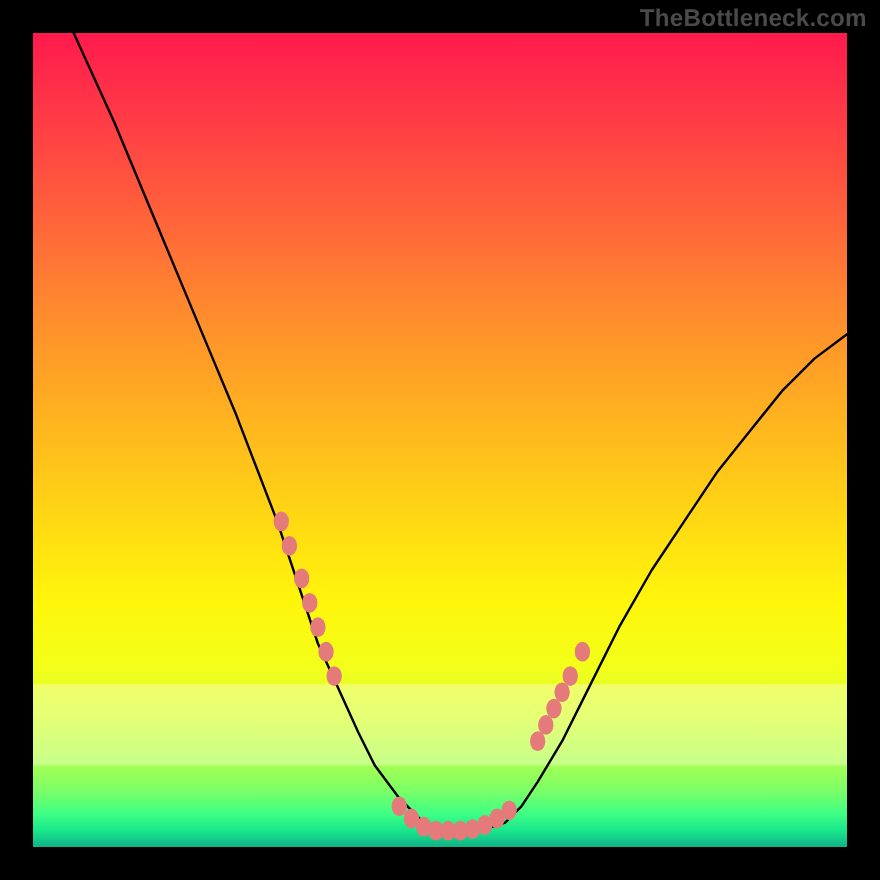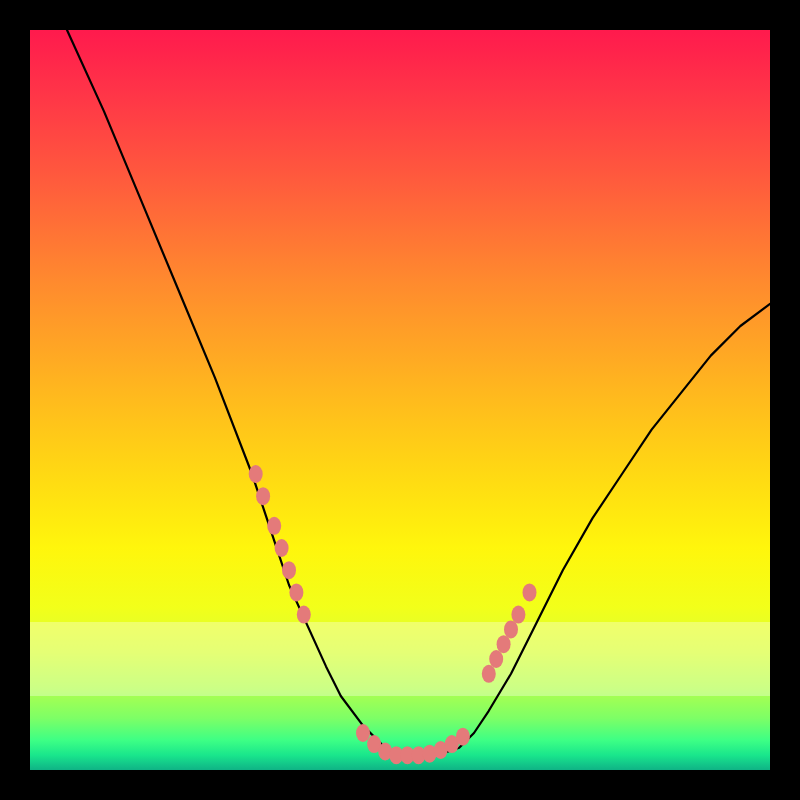--- a/index.html
+++ b/index.html
@@ -81,20 +81,21 @@
   .marker {
     fill: #e47a7a;
     stroke: none;
   }
 </style>
 </head>
 <body>
 
 <div class="frame">
 
+  <div class="watermark">TheBottleneck.com</div>
 
   <div class="plot">
     <div class="band" style="top: 592px; height: 74px;"></div>
     <svg class="curve" viewBox="0 0 740 740" preserveAspectRatio="none">
       <path id="curve-path" class="line-path" d="M0.0 -74.0 L37.0 0.0 L74.0 81.4 L111.0 170.2 L148.0 259.0 L185.0 347.8 L222.0 444.0 L244.2 510.6 L259.0 555.0 L296.0 636.4 L310.8 666.0 L333.0 695.6 L355.2 717.8 L370.0 725.2 L384.8 725.2 L407.0 725.2 L429.2 717.8 L444.0 703.0 L458.8 680.8 L481.0 643.8 L503.2 599.4 L532.8 540.2 L562.4 488.4 L592.0 444.0 L621.6 399.6 L651.2 362.6 L680.8 325.6 L710.4 296.0 L740.0 273.8"></path>
       <g id="markers-group">
           <ellipse cx="225.7" cy="444.0" rx="7" ry="9" class="marker"></ellipse>
           <ellipse cx="233.1" cy="466.2" rx="7" ry="9" class="marker"></ellipse>
           <ellipse cx="244.2" cy="495.8" rx="7" ry="9" class="marker"></ellipse>
           <ellipse cx="251.6" cy="518.0" rx="7" ry="9" class="marker"></ellipse>

